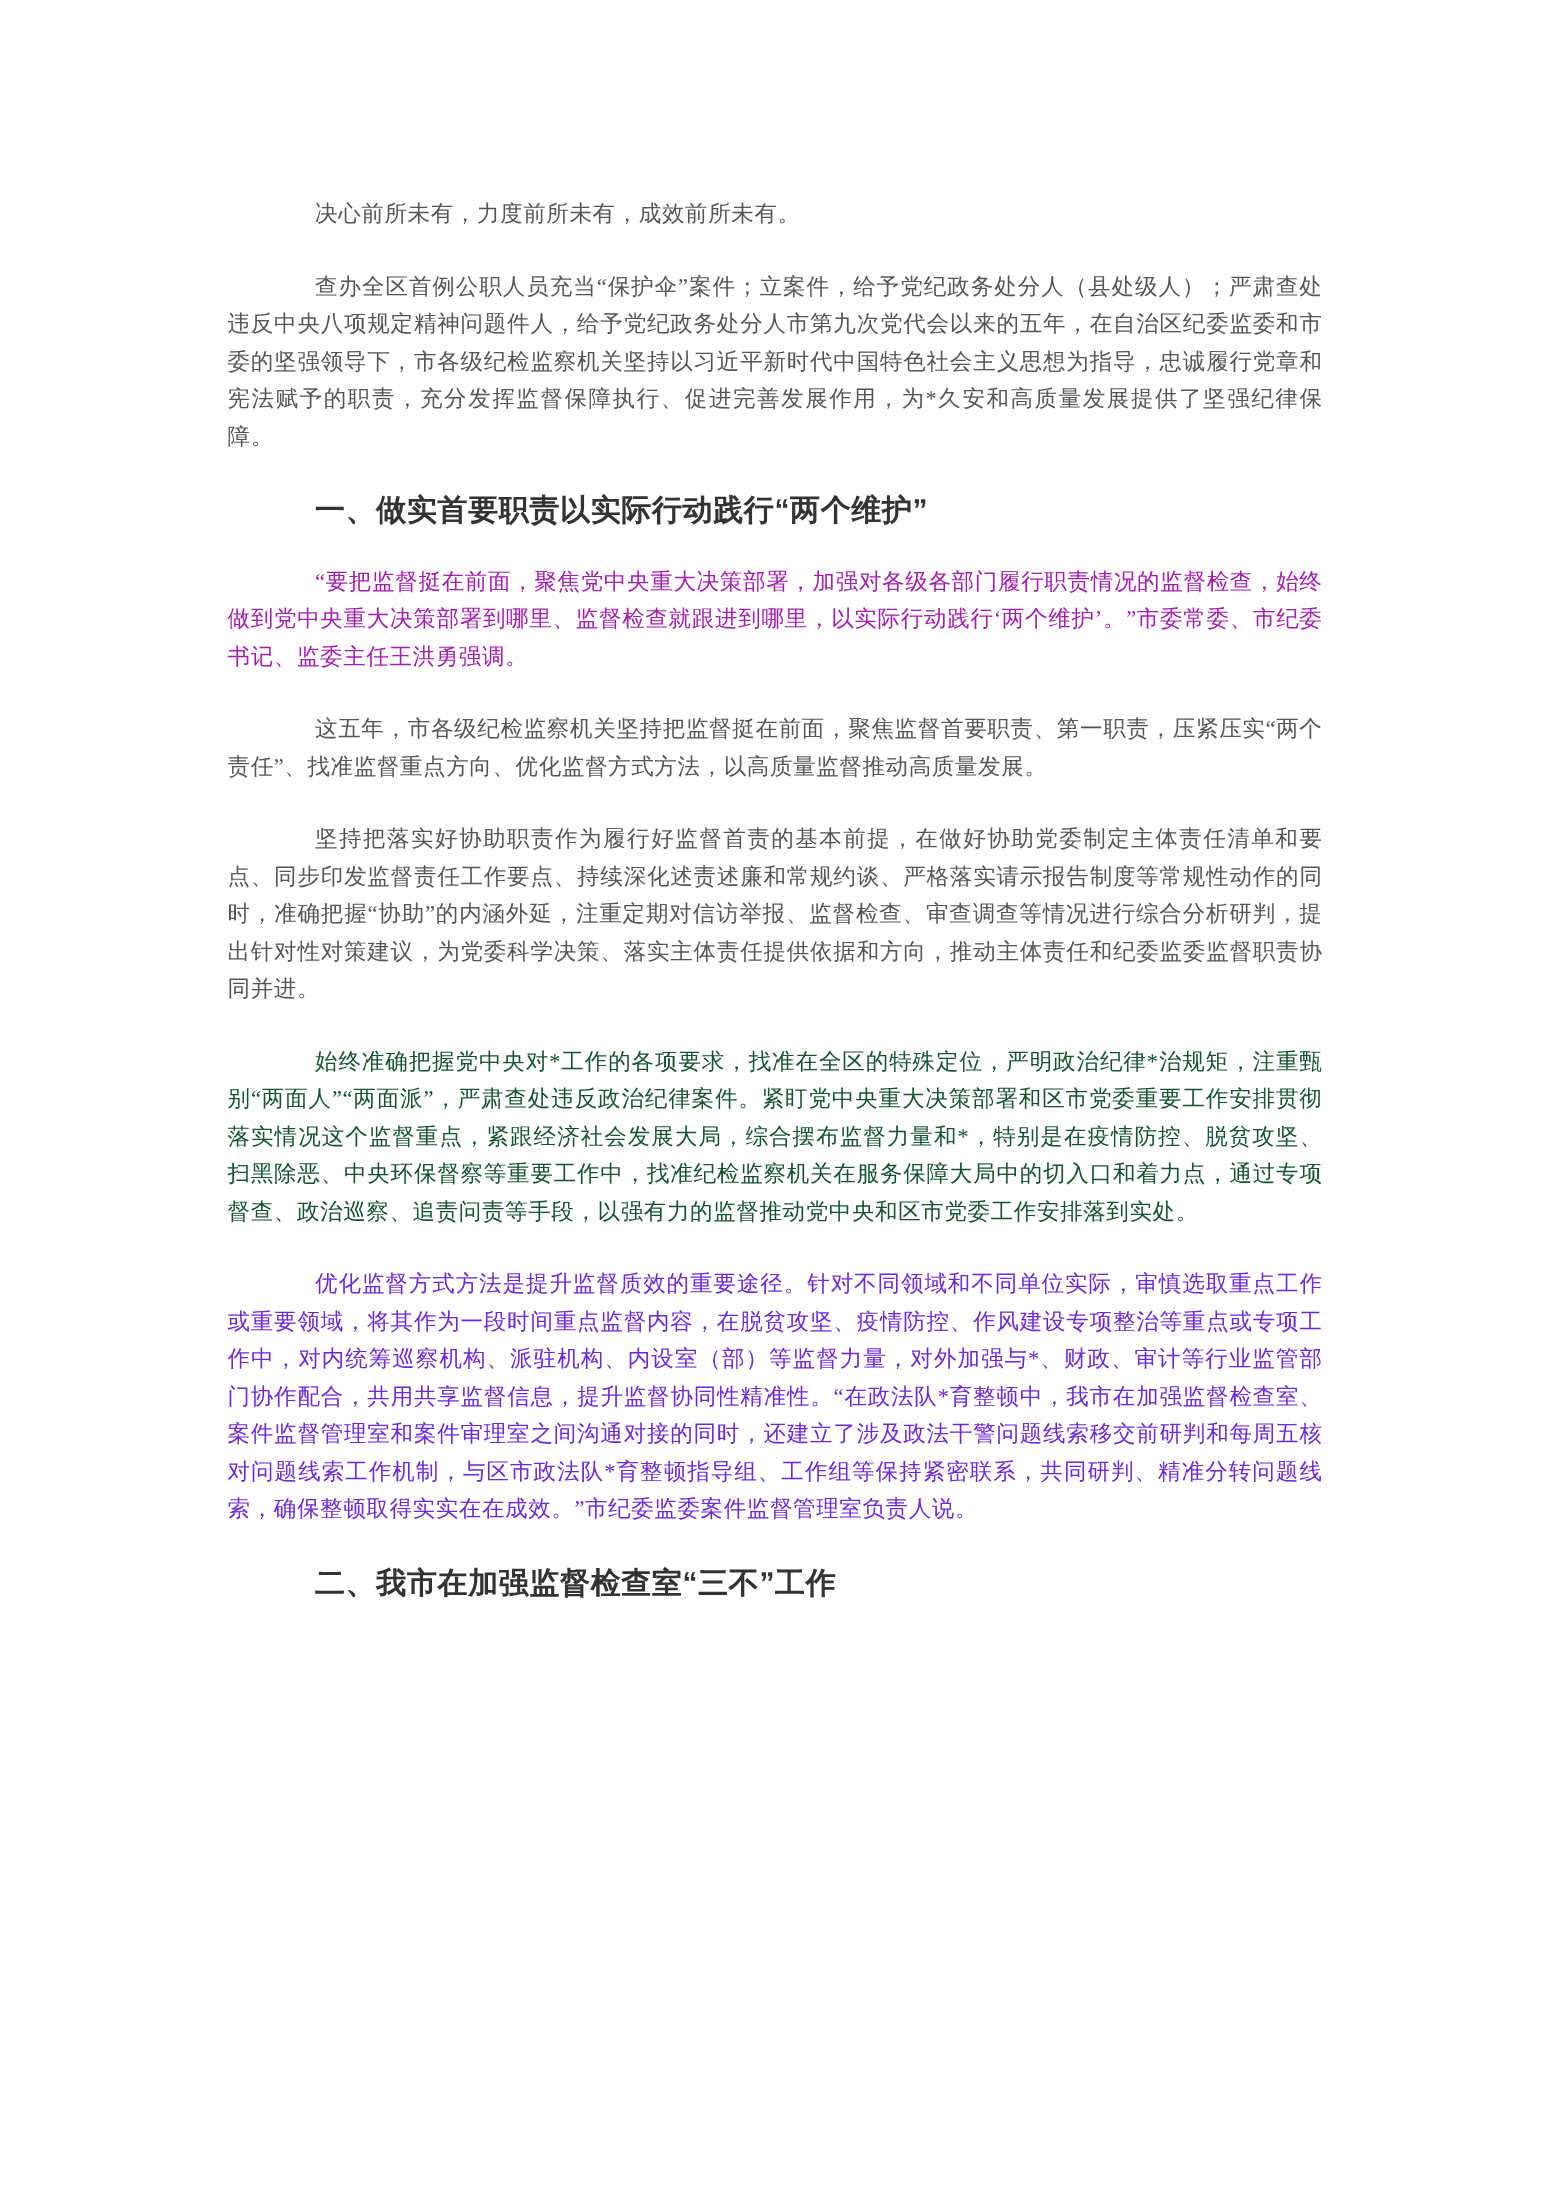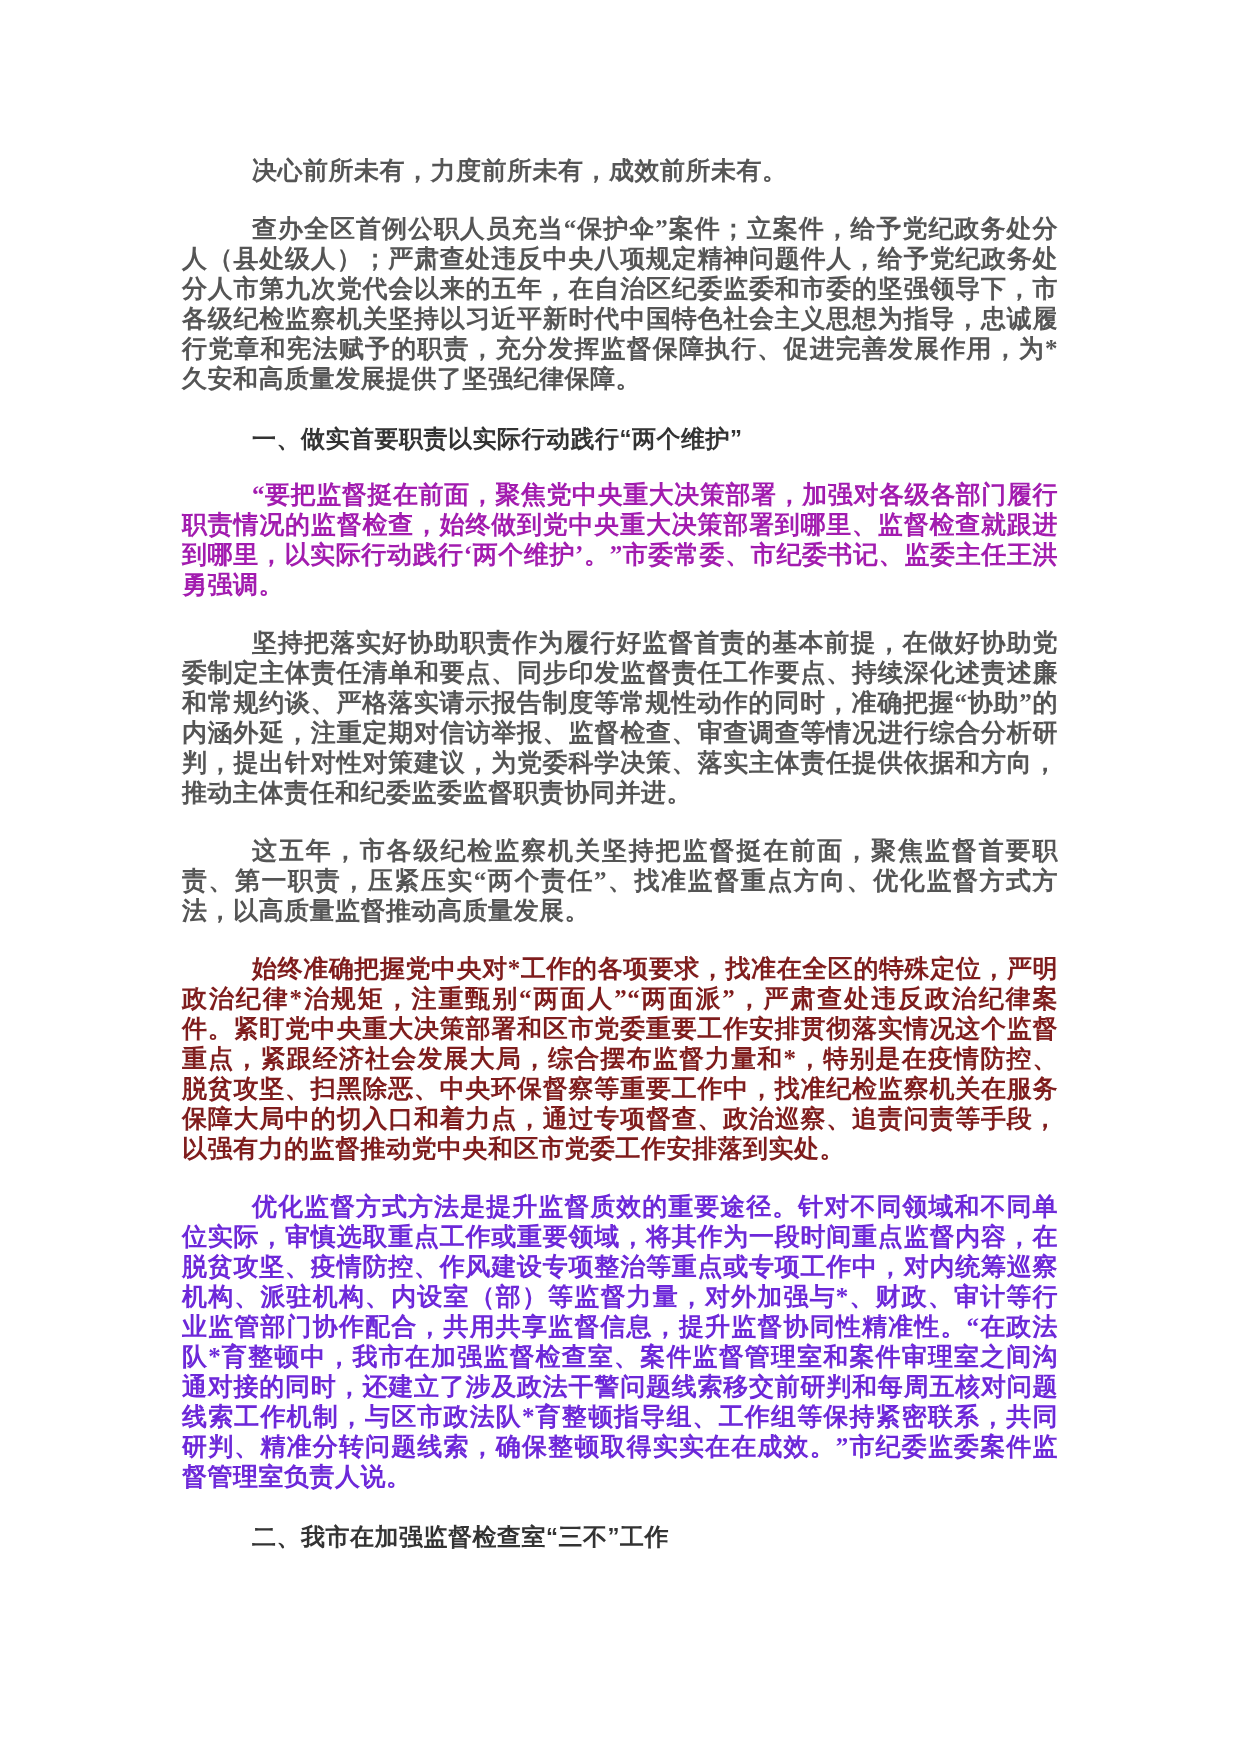--- a/index.html
+++ b/index.html
@@ -16,28 +16,27 @@
     font-family: "Liberation Serif", serif;
   }
   .doc-body {
     position: absolute;
     left: 182px;
     top: 156px;
     width: 876px;
   }
   .doc-body p.body-para {
     margin: 0 0 28px 0;
-    font-size: 25px;
+    font-size: 18px;
     line-height: 30px;
     color: #555555;
     text-align: justify;
     text-indent: 70px;
     font-family: "Liberation Serif", serif;
     letter-spacing: 0.5px;
-    font-weight: bold;
   }
   .doc-body h2.section-heading {
     margin: 20px 0 24px 0;
     font-size: 24px;
     line-height: 34px;
     color: #333333;
     font-weight: bold;
     text-indent: 70px;
     font-family: "Liberation Sans", sans-serif;
     letter-spacing: 0.5px;
@@ -45,19 +44,19 @@
 </style>
 </head>
 <body>
 
 <div class="page">
   <div class="doc-body">
       <p class="body-para" style="color: rgb(85, 85, 85);">决心前所未有，力度前所未有，成效前所未有。</p>
       <p class="body-para" style="color: rgb(85, 85, 85);">查办全区首例公职人员充当“保护伞”案件；立案件，给予党纪政务处分人（县处级人）；严肃查处违反中央八项规定精神问题件人，给予党纪政务处分人市第九次党代会以来的五年，在自治区纪委监委和市委的坚强领导下，市各级纪检监察机关坚持以习近平新时代中国特色社会主义思想为指导，忠诚履行党章和宪法赋予的职责，充分发挥监督保障执行、促进完善发展作用，为*久安和高质量发展提供了坚强纪律保障。</p>
       <h2 class="section-heading" style="color: rgb(51, 51, 51);">一、做实首要职责以实际行动践行“两个维护”</h2>
       <p class="body-para" style="color: #a21caf;">“要把监督挺在前面，聚焦党中央重大决策部署，加强对各级各部门履行职责情况的监督检查，始终做到党中央重大决策部署到哪里、监督检查就跟进到哪里，以实际行动践行‘两个维护’。”市委常委、市纪委书记、监委主任王洪勇强调。</p>
+      <p class="body-para" style="color: rgb(85, 85, 85);">这五年，市各级纪检监察机关坚持把监督挺在前面，聚焦监督首要职责、第一职责，压紧压实“两个责任”、找准监督重点方向、优化监督方式方法，以高质量监督推动高质量发展。</p>
       <p class="body-para" style="color: rgb(85, 85, 85);">坚持把落实好协助职责作为履行好监督首责的基本前提，在做好协助党委制定主体责任清单和要点、同步印发监督责任工作要点、持续深化述责述廉和常规约谈、严格落实请示报告制度等常规性动作的同时，准确把握“协助”的内涵外延，注重定期对信访举报、监督检查、审查调查等情况进行综合分析研判，提出针对性对策建议，为党委科学决策、落实主体责任提供依据和方向，推动主体责任和纪委监委监督职责协同并进。</p>
-      <p class="body-para" style="color: rgb(85, 85, 85);">这五年，市各级纪检监察机关坚持把监督挺在前面，聚焦监督首要职责、第一职责，压紧压实“两个责任”、找准监督重点方向、优化监督方式方法，以高质量监督推动高质量发展。</p>
-      <p class="body-para" style="color: #7f1d1d;">始终准确把握党中央对*工作的各项要求，找准在全区的特殊定位，严明政治纪律*治规矩，注重甄别“两面人”“两面派”，严肃查处违反政治纪律案件。紧盯党中央重大决策部署和区市党委重要工作安排贯彻落实情况这个监督重点，紧跟经济社会发展大局，综合摆布监督力量和*，特别是在疫情防控、脱贫攻坚、扫黑除恶、中央环保督察等重要工作中，找准纪检监察机关在服务保障大局中的切入口和着力点，通过专项督查、政治巡察、追责问责等手段，以强有力的监督推动党中央和区市党委工作安排落到实处。</p>
+      <p class="body-para" style="color: #14532d;">始终准确把握党中央对*工作的各项要求，找准在全区的特殊定位，严明政治纪律*治规矩，注重甄别“两面人”“两面派”，严肃查处违反政治纪律案件。紧盯党中央重大决策部署和区市党委重要工作安排贯彻落实情况这个监督重点，紧跟经济社会发展大局，综合摆布监督力量和*，特别是在疫情防控、脱贫攻坚、扫黑除恶、中央环保督察等重要工作中，找准纪检监察机关在服务保障大局中的切入口和着力点，通过专项督查、政治巡察、追责问责等手段，以强有力的监督推动党中央和区市党委工作安排落到实处。</p>
       <p class="body-para" style="color: #6d28d9;">优化监督方式方法是提升监督质效的重要途径。针对不同领域和不同单位实际，审慎选取重点工作或重要领域，将其作为一段时间重点监督内容，在脱贫攻坚、疫情防控、作风建设专项整治等重点或专项工作中，对内统筹巡察机构、派驻机构、内设室（部）等监督力量，对外加强与*、财政、审计等行业监管部门协作配合，共用共享监督信息，提升监督协同性精准性。“在政法队*育整顿中，我市在加强监督检查室、案件监督管理室和案件审理室之间沟通对接的同时，还建立了涉及政法干警问题线索移交前研判和每周五核对问题线索工作机制，与区市政法队*育整顿指导组、工作组等保持紧密联系，共同研判、精准分转问题线索，确保整顿取得实实在在成效。”市纪委监委案件监督管理室负责人说。</p>
       <h2 class="section-heading" style="color: rgb(51, 51, 51);">二、我市在加强监督检查室“三不”工作</h2>
     </div>
 </div>
 
 </body></html>

